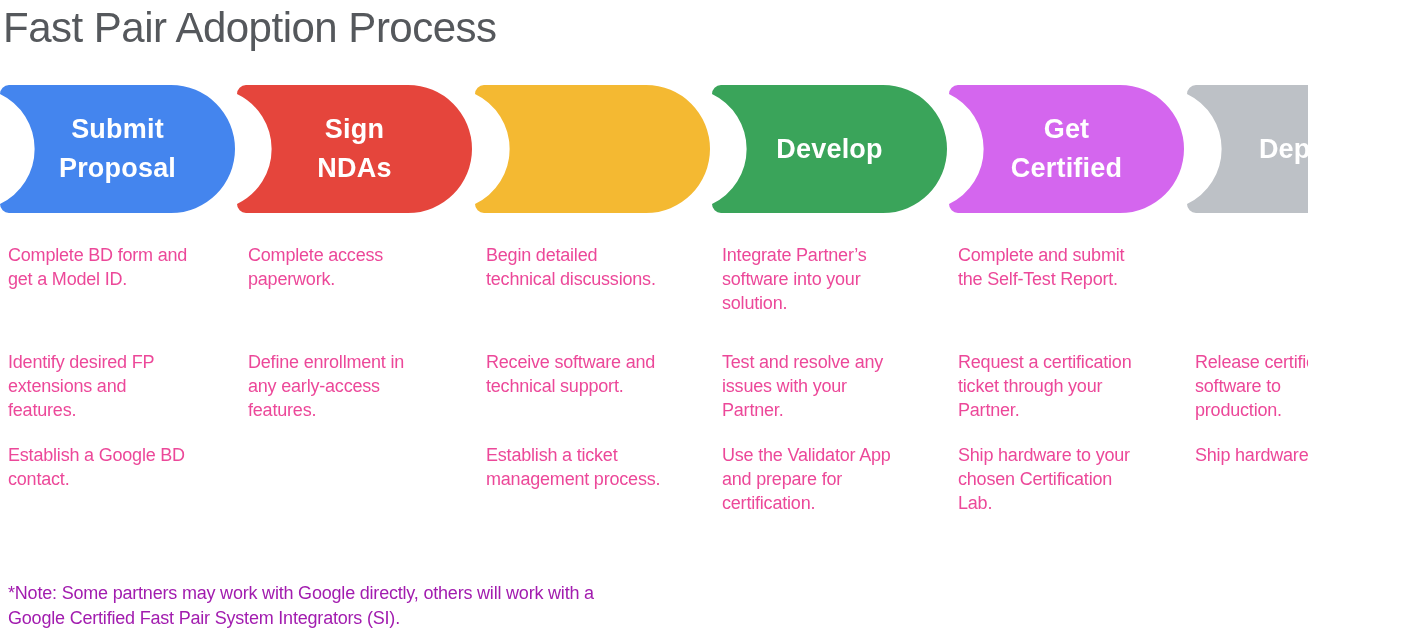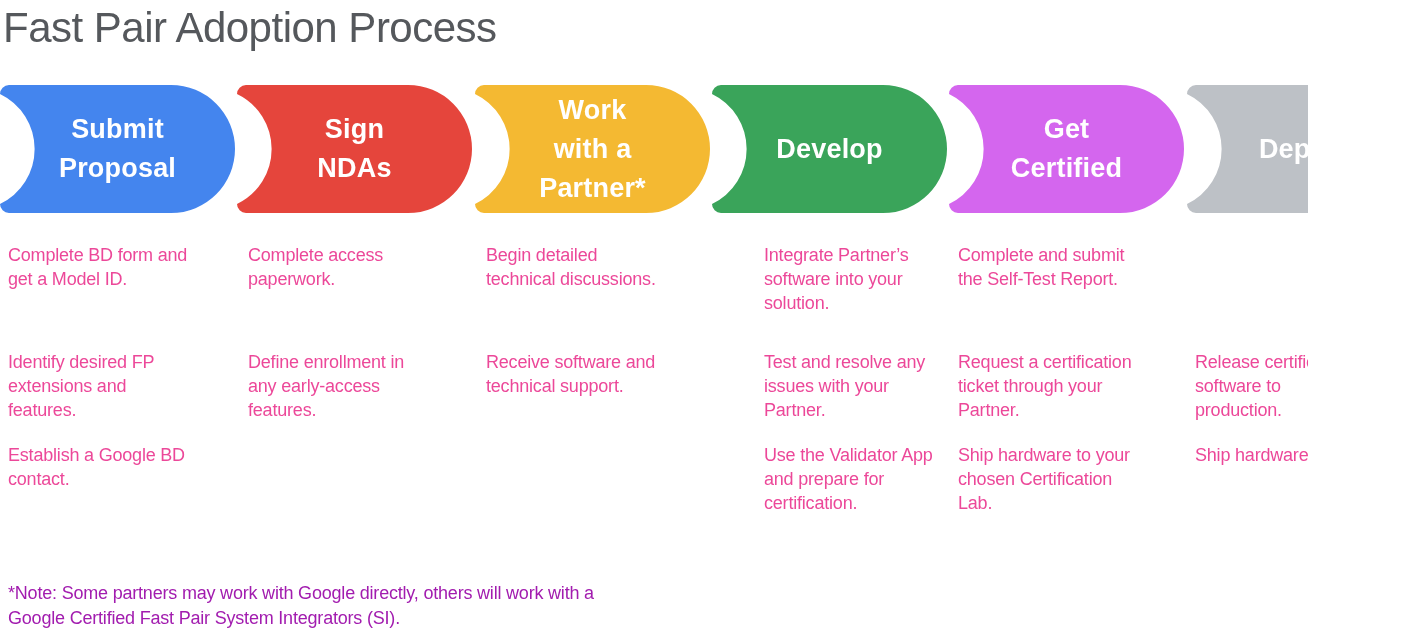--- a/index.html
+++ b/index.html
@@ -74,21 +74,21 @@
   
   .col-0 { left: 0px; }
   .col-1 { left: 237px; }
   .col-2 { left: 475px; }
   .col-3 { left: 712px; }
   .col-4 { left: 949px; }
   .col-5 { left: 1187px; }
   .t-0 { left: 8px; }
   .t-1 { left: 248px; }
   .t-2 { left: 486px; }
-  .t-3 { left: 722px; margin-left: 42px; }
+  .t-3 { left: 722px; }
   .t-4 { left: 958px; }
   .t-5 { left: 1195px; }
 </style>
 </head>
 <body>
 
 <div class="canvas">
 
   <div class="page-title">Fast Pair Adoption Process</div>
 
@@ -112,27 +112,26 @@
 NDAs</div>
   <div class="task t-1 row-0">Complete access
 paperwork.</div>
   <div class="task t-1 row-1">Define enrollment in
 any early-access
 features.</div>
 
   <svg class="step-shape col-2" viewBox="0 0 235 128" width="235" height="128">
     <path d="M 9,0 H 171 A 64,64 0 0 1 171,128 H 9 A 9,9 0 0 1 0,119 A 61,61 0 0 0 0,9 A 9,9 0 0 1 9,0 Z" fill="#F4B932"></path>
   </svg>
-  <div class="step-label col-2">Work
-with a
-Partner*</div>
   <div class="task t-2 row-0">Begin detailed
 technical discussions.</div>
   <div class="task t-2 row-1">Receive software and
 technical support.</div>
+  <div class="task t-2 row-2">Establish a ticket
+management process.</div>
 
   <svg class="step-shape col-3" viewBox="0 0 235 128" width="235" height="128">
     <path d="M 9,0 H 171 A 64,64 0 0 1 171,128 H 9 A 9,9 0 0 1 0,119 A 61,61 0 0 0 0,9 A 9,9 0 0 1 9,0 Z" fill="#3AA45A"></path>
   </svg>
   <div class="step-label col-3">Develop</div>
   <div class="task t-3 row-0">Integrate Partner’s
 software into your
 solution.</div>
   <div class="task t-3 row-1">Test and resolve any
 issues with your

